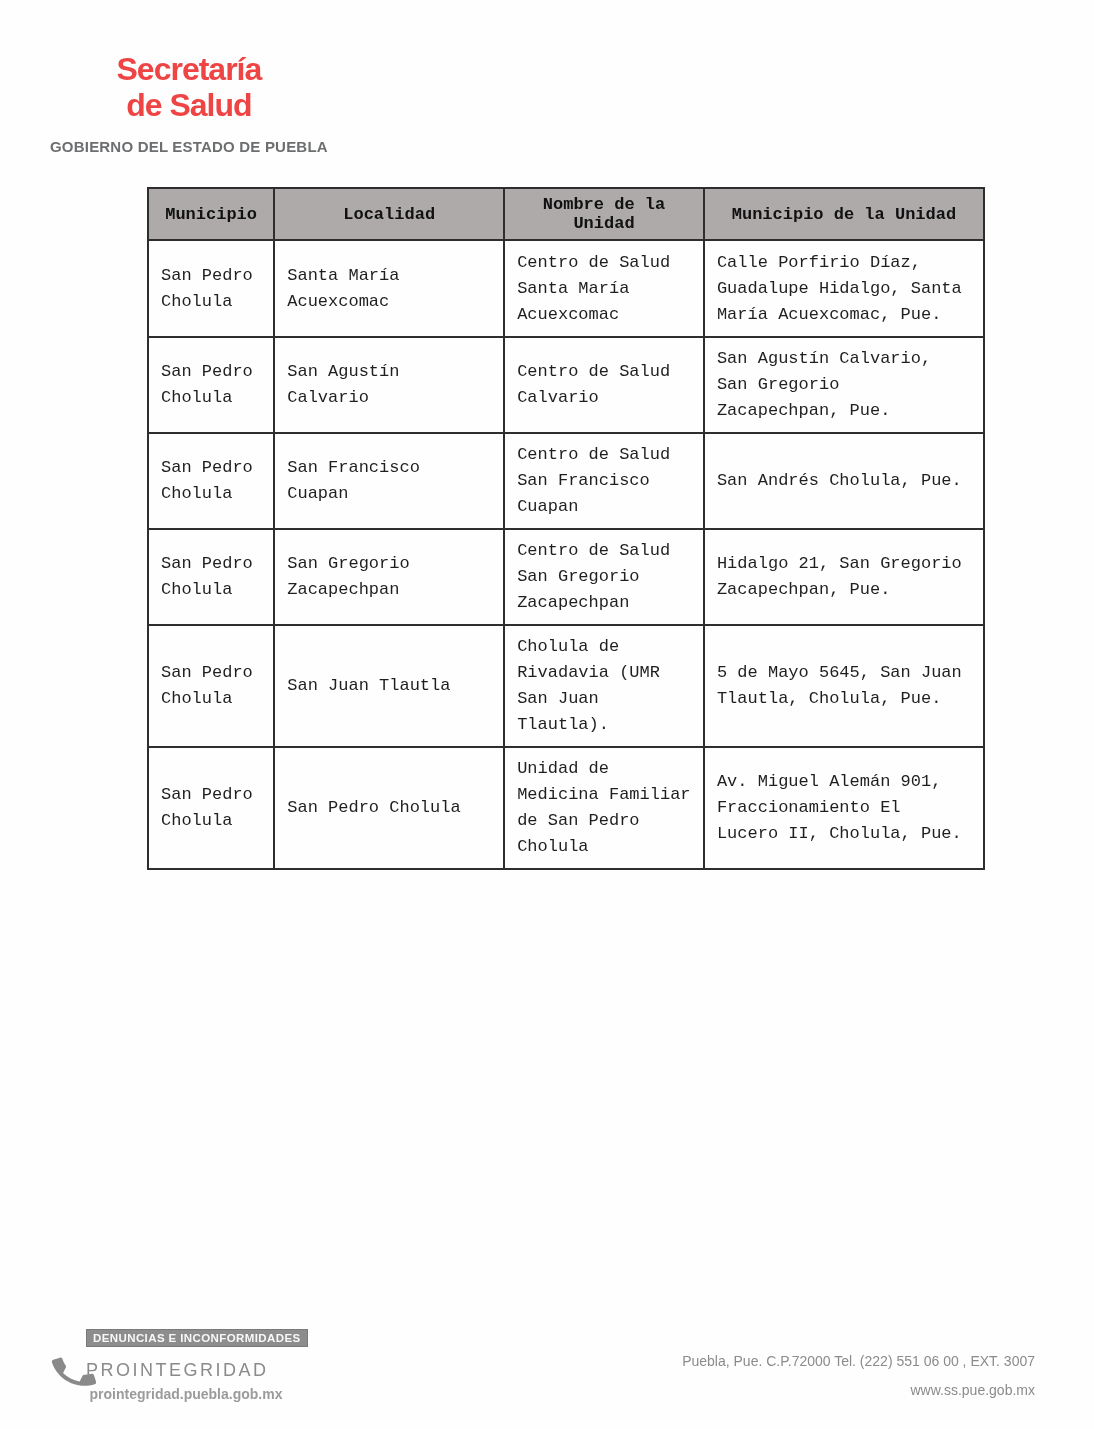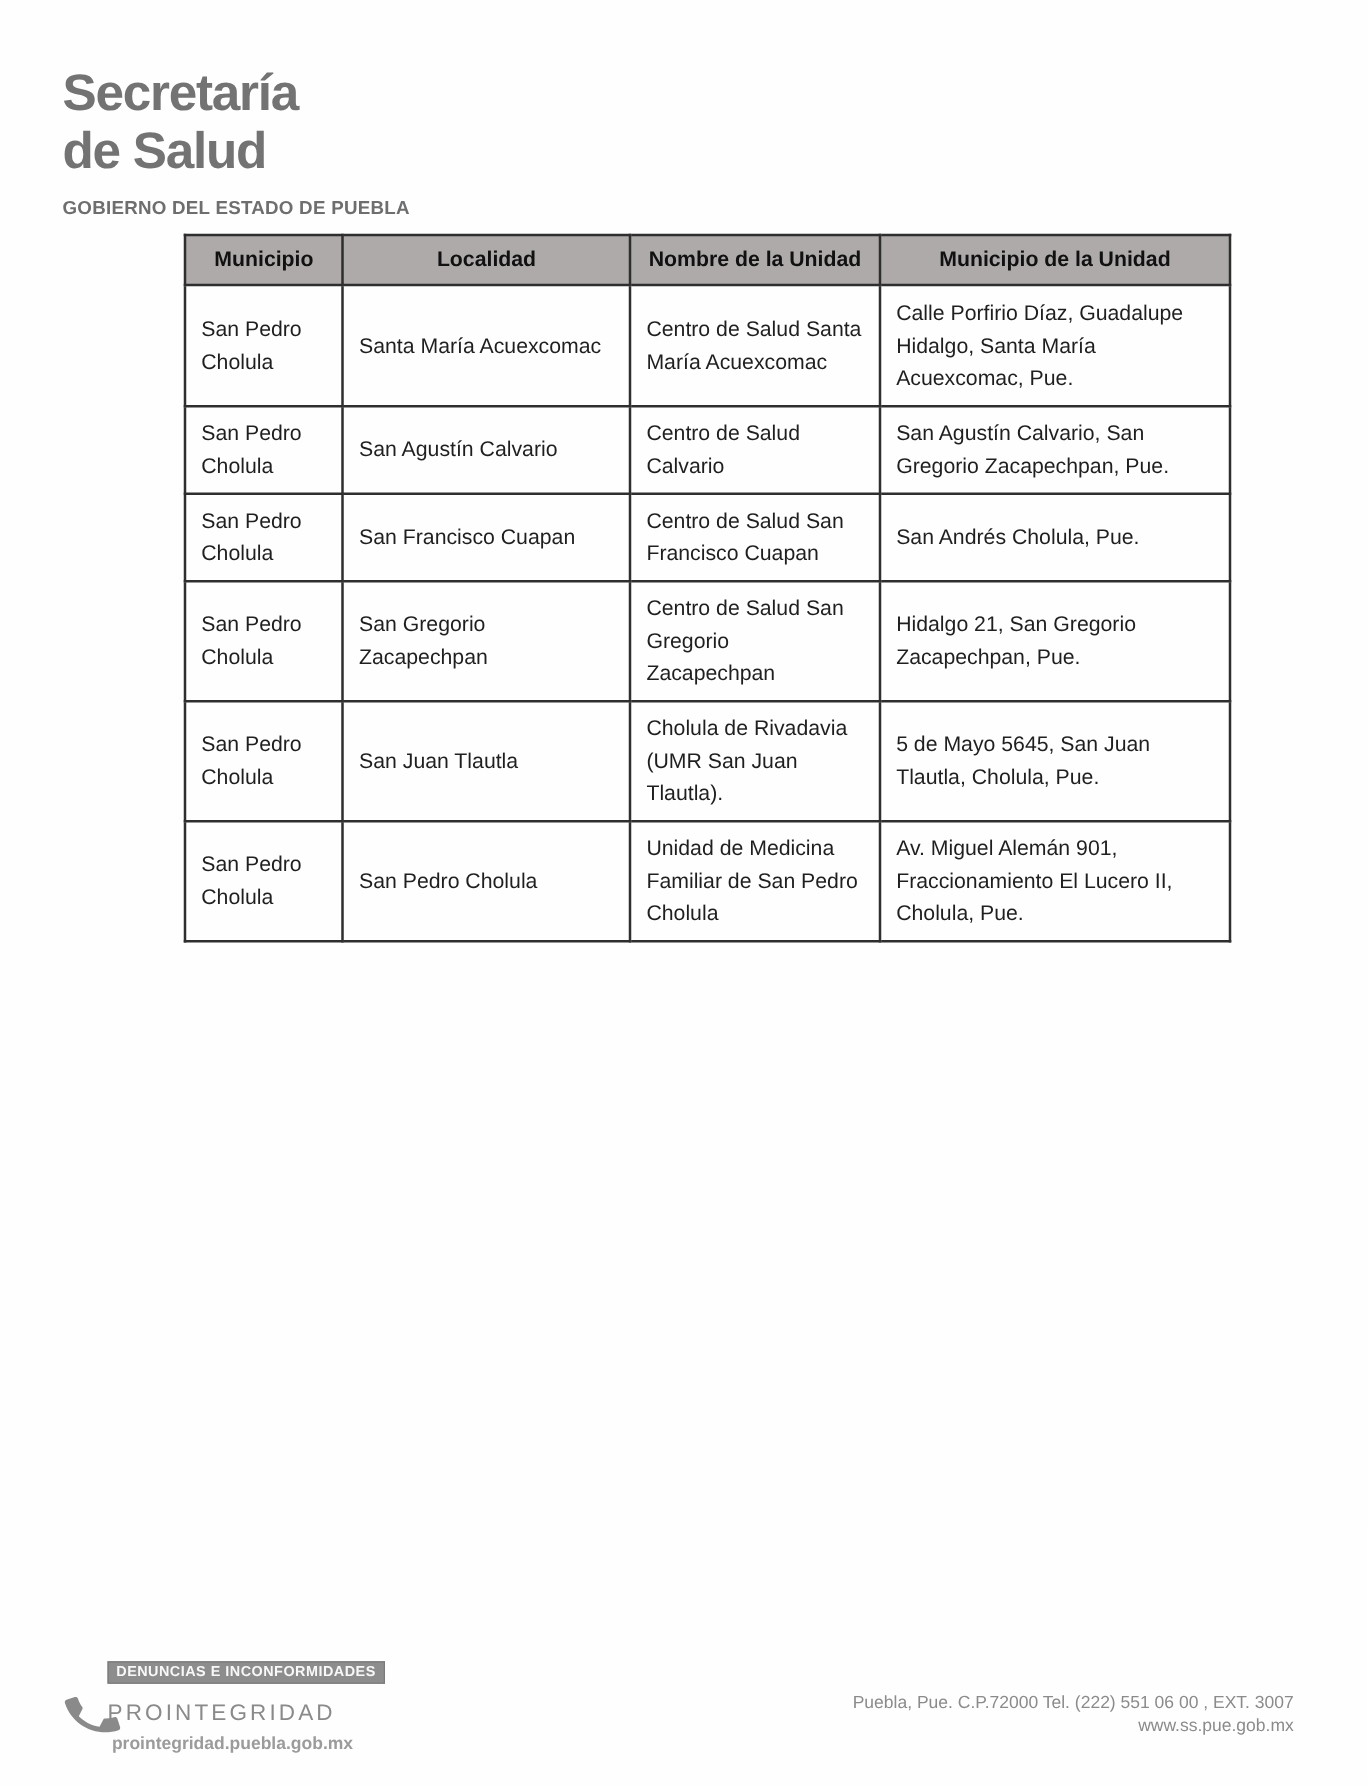--- a/index.html
+++ b/index.html
@@ -10,37 +10,38 @@
     height: 1429px;
     background: #fefefe;
     font-family: "Liberation Sans", sans-serif;
     overflow: hidden;
     margin: 0 auto;
   }
 
   
   .logo-block { position: absolute; left: 50px; top: 52px; }
   .logo-line {
-    font-size: 41px;
-    font-weight: bold;
-    color: #737373;
+    font-size: 32px;
+    font-weight: bold;
+    color: #ef4444;
     letter-spacing: -1px;
     line-height: 1.12;
     font-family: "Liberation Sans", sans-serif;
+    text-align: center;
   }
   .gobierno {
     margin-top: 14px;
     font-size: 15px;
     font-weight: bold;
     color: #6d6e70;
     letter-spacing: 0.2px;
   }
 
   
-  .units-table-wrap { position: absolute; left: 147px; top: 187px; width: 838px; }
+  .units-table-wrap { position: absolute; left: 147px; top: 187px; width: 838px; font-family: Liberation Mono, monospace; }
   table.units {
     width: 100%;
     border-collapse: collapse;
     table-layout: fixed;
     font-size: 17px;
     color: #1f1f1f;
   }
   table.units th, table.units td {
     border: 2px solid #2e2e2e;
   }
@@ -122,21 +123,21 @@
     line-height: 1.3;
   }
   .fr-line1 { position: relative; padding-right: 15px; }
   .strike-line {
     position: absolute;
     left: 0; right: 0; top: 9px;
     border-top: 2px solid #9b9b9b;
   }
   .fr-line1 span { position: relative; }
   .fr-line2 { padding-right: 15px; margin-top: 4px; }
-  .fr-line3 { padding-right: 15px; margin-top: 1px; }
+  .fr-line3 { padding-right: 15px; margin-top: 11px; }
 </style>
 </head>
 <body>
 
 <div class="page">
 
   <div class="logo-block">
     <div class="logo-line">Secretaría</div>
     <div class="logo-line">de Salud</div>
     <div class="gobierno">GOBIERNO DEL ESTADO DE PUEBLA</div>

